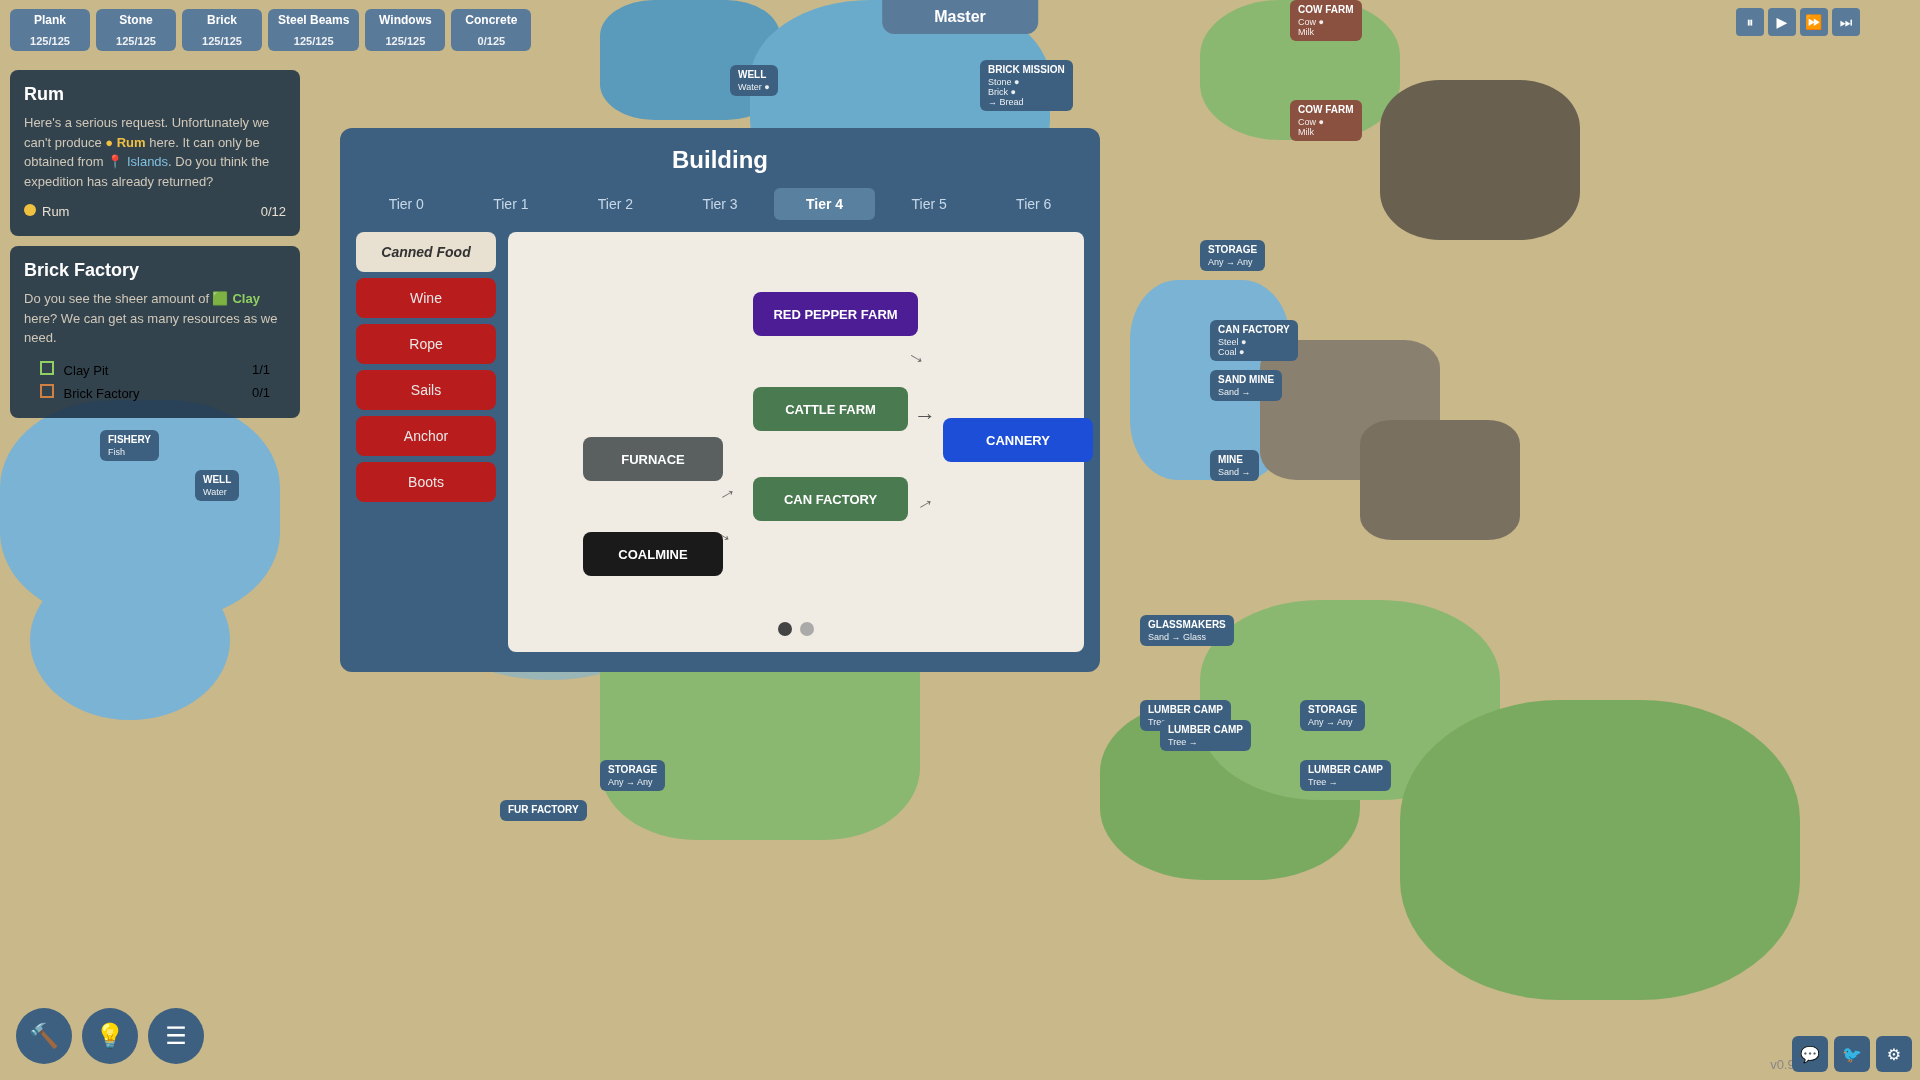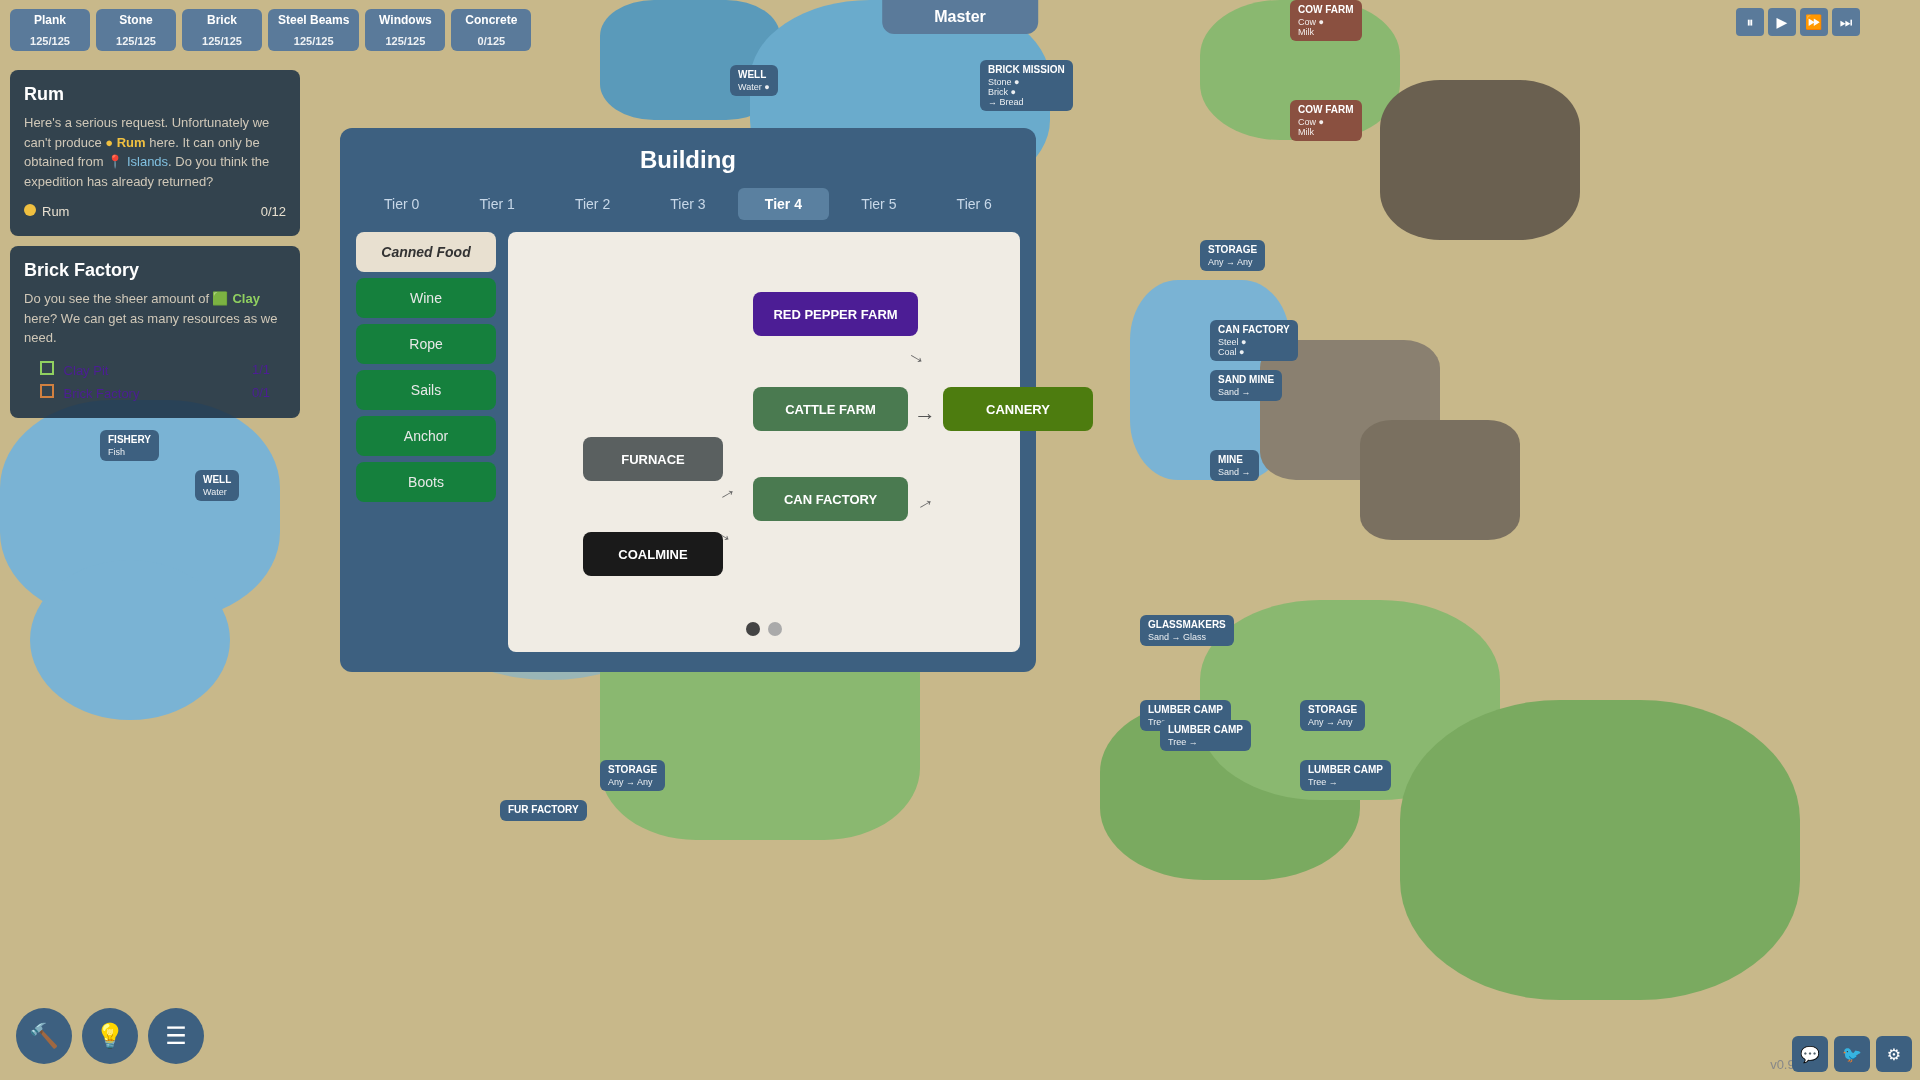--- a/index.html
+++ b/index.html
@@ -154,37 +154,37 @@
       display: inline-block;
       margin-right: 6px;
     }
     .dot-yellow { background: #f0c040; }
 
     .building-row {
       display: flex;
       align-items: center;
       justify-content: space-between;
       font-size: 13px;
-      color: #4c1d95;
+      color: #000000;
       padding: 3px 16px;
     }
     .building-icon {
       width: 14px;
       height: 14px;
       border: 2px solid #a0c080;
       display: inline-block;
       margin-right: 6px;
     }
 
     
     .building-dialog {
       position: absolute;
       top: 128px;
       left: 340px;
-      width: 696px;
+      width: 760px;
       background: #3d6080;
       border-radius: 12px;
       z-index: 20;
       padding-bottom: 20px;
     }
 
     .dialog-title {
       text-align: center;
       color: #fff;
       font-size: 24px;
@@ -223,21 +223,21 @@
 
     
     .item-list {
       width: 140px;
       display: flex;
       flex-direction: column;
       gap: 6px;
     }
 
     .item-btn {
-      background: #15803d;
+      background: #b91c1c;
       color: #e8e8e8;
       border-radius: 8px;
       padding: 12px 10px;
       text-align: center;
       font-size: 14px;
       cursor: pointer;
     }
     .item-btn.active {
       background: #e8e0d0;
       color: #333;
@@ -262,21 +262,21 @@
       align-items: center;
       justify-content: center;
       font-size: 13px;
       font-weight: bold;
       text-align: center;
       color: #fff;
       padding: 8px 12px;
     }
     .node-red { background: #4c1d95; }
     .node-green { background: #4a7a50; }
-    .node-dark-green { background: #4d7c0f; }
+    .node-dark-green { background: #1d4ed8; margin-top: 31px; }
     .node-gray { background: #5a6060; }
     .node-black { background: #1a1a1a; }
 
     
     .pagination {
       position: absolute;
       bottom: 16px;
       left: 50%;
       transform: translateX(-50%);
       display: flex;

